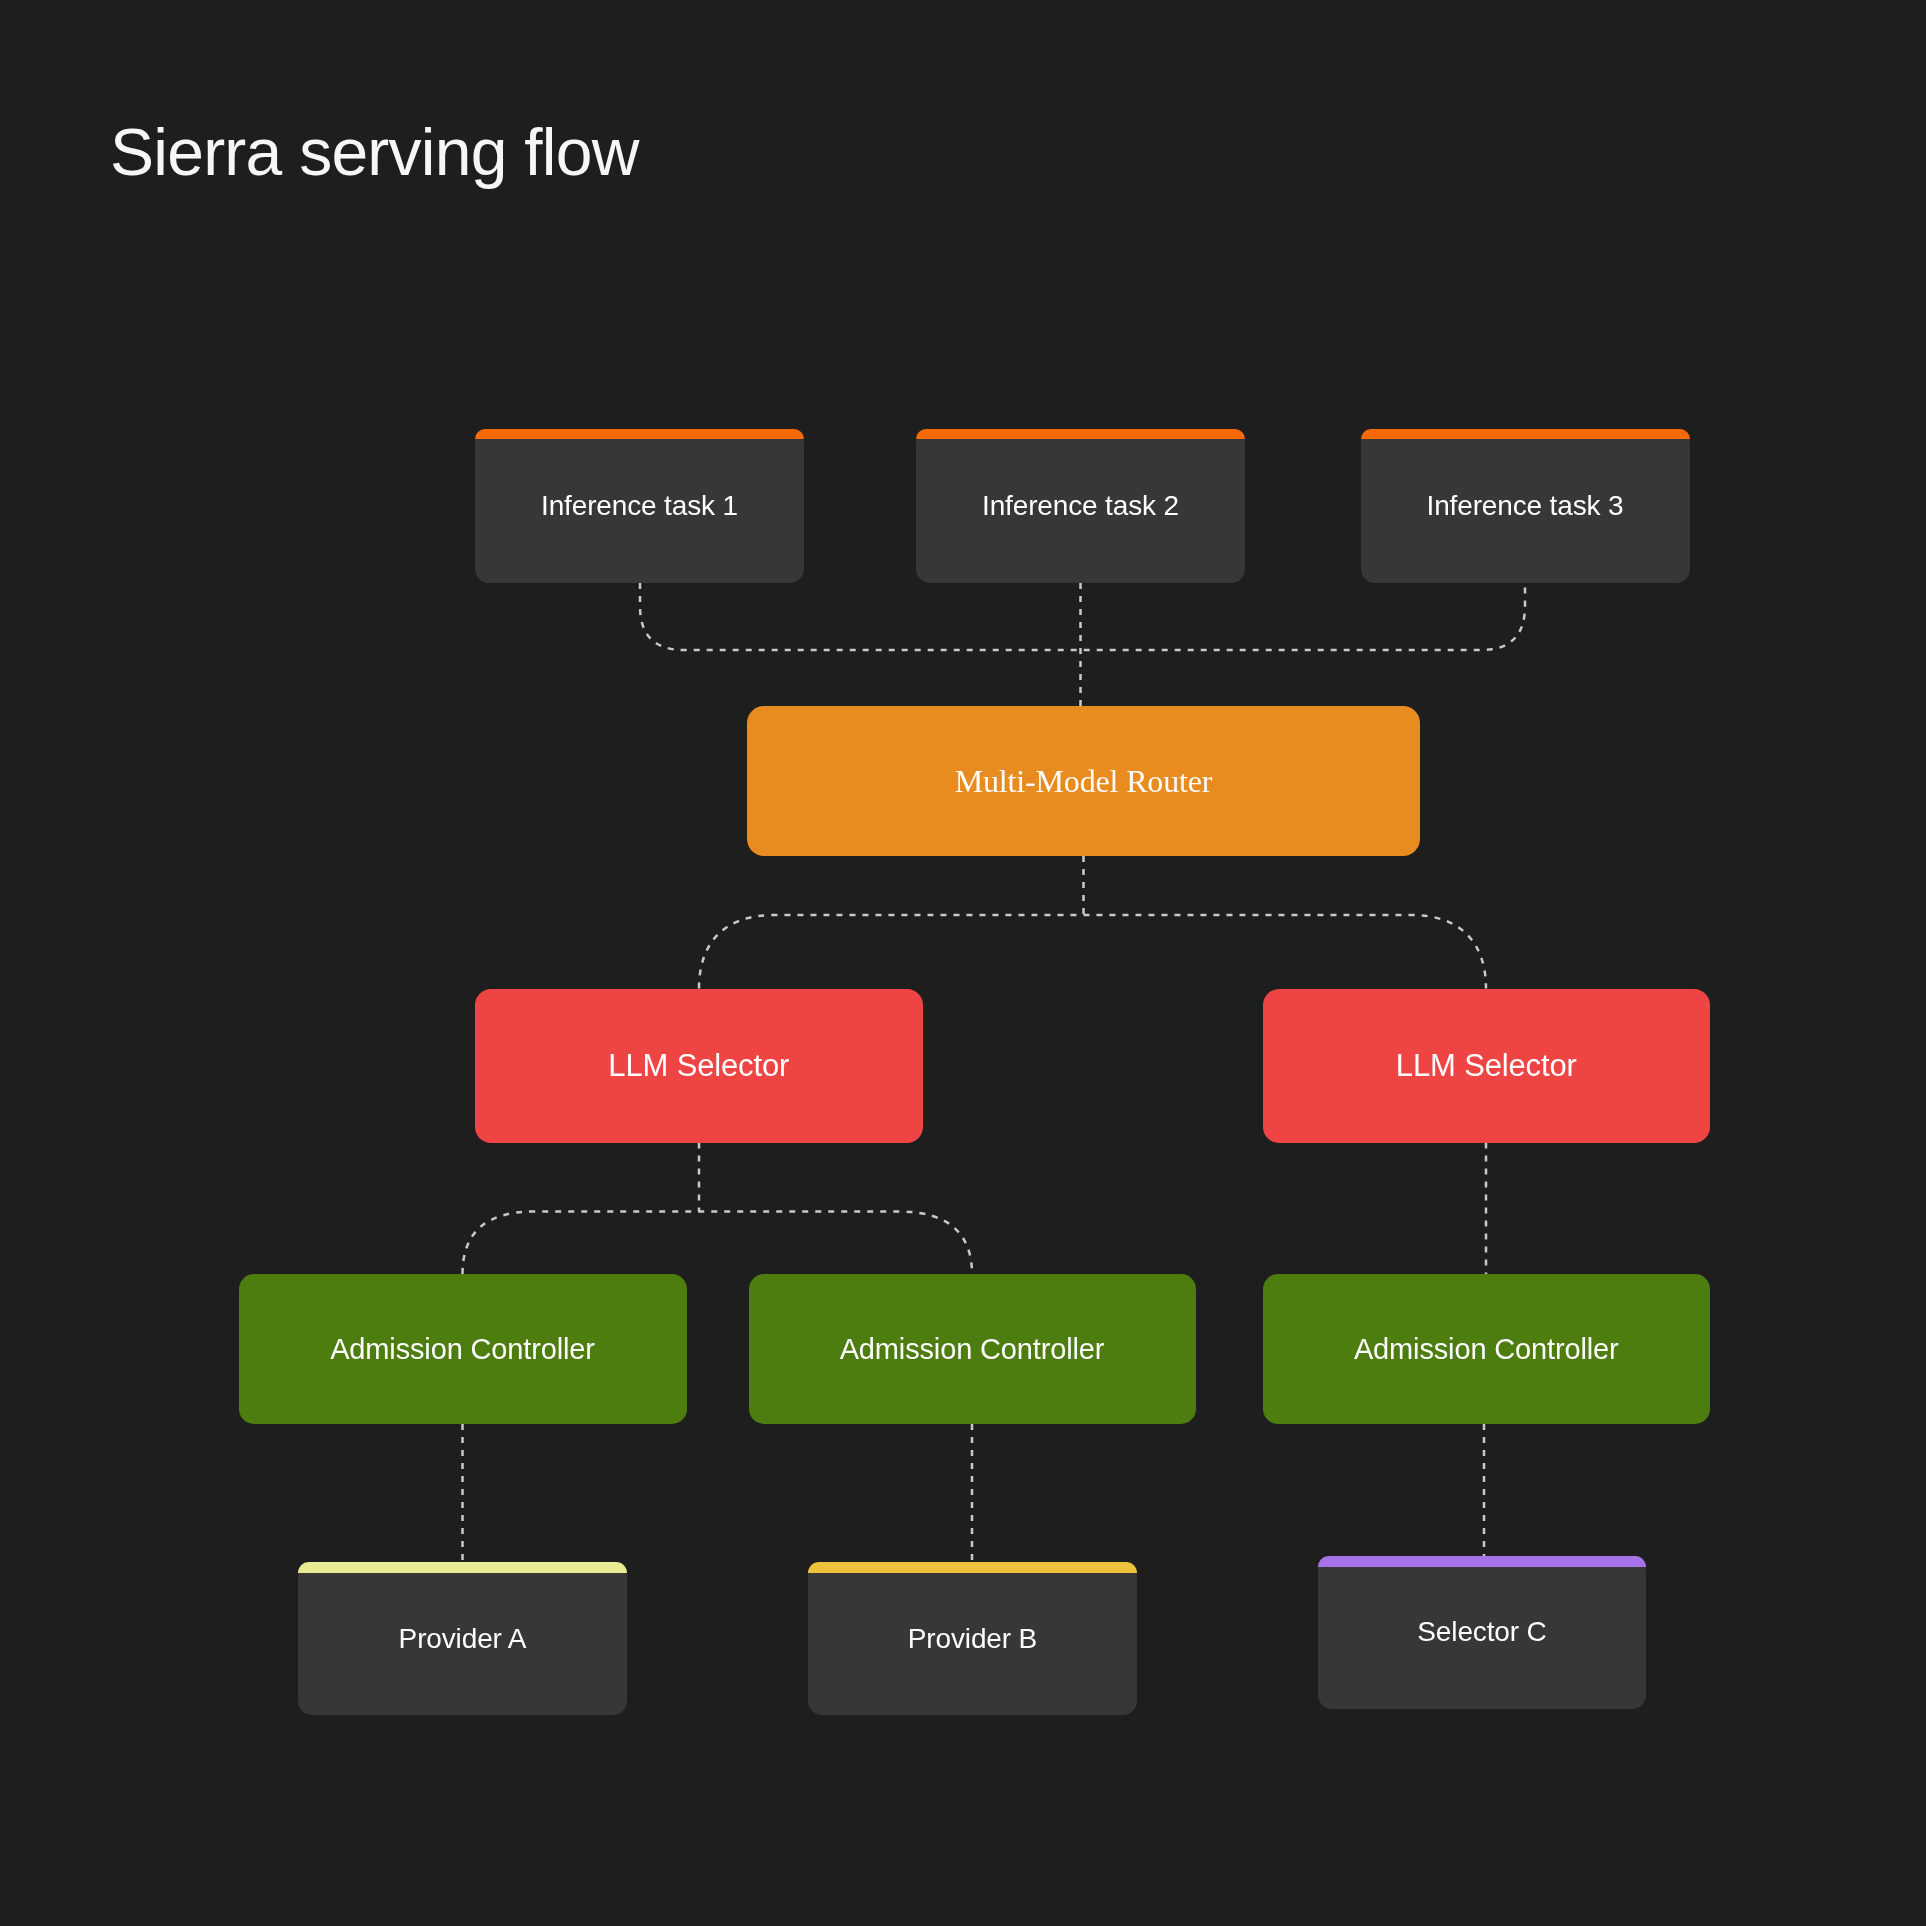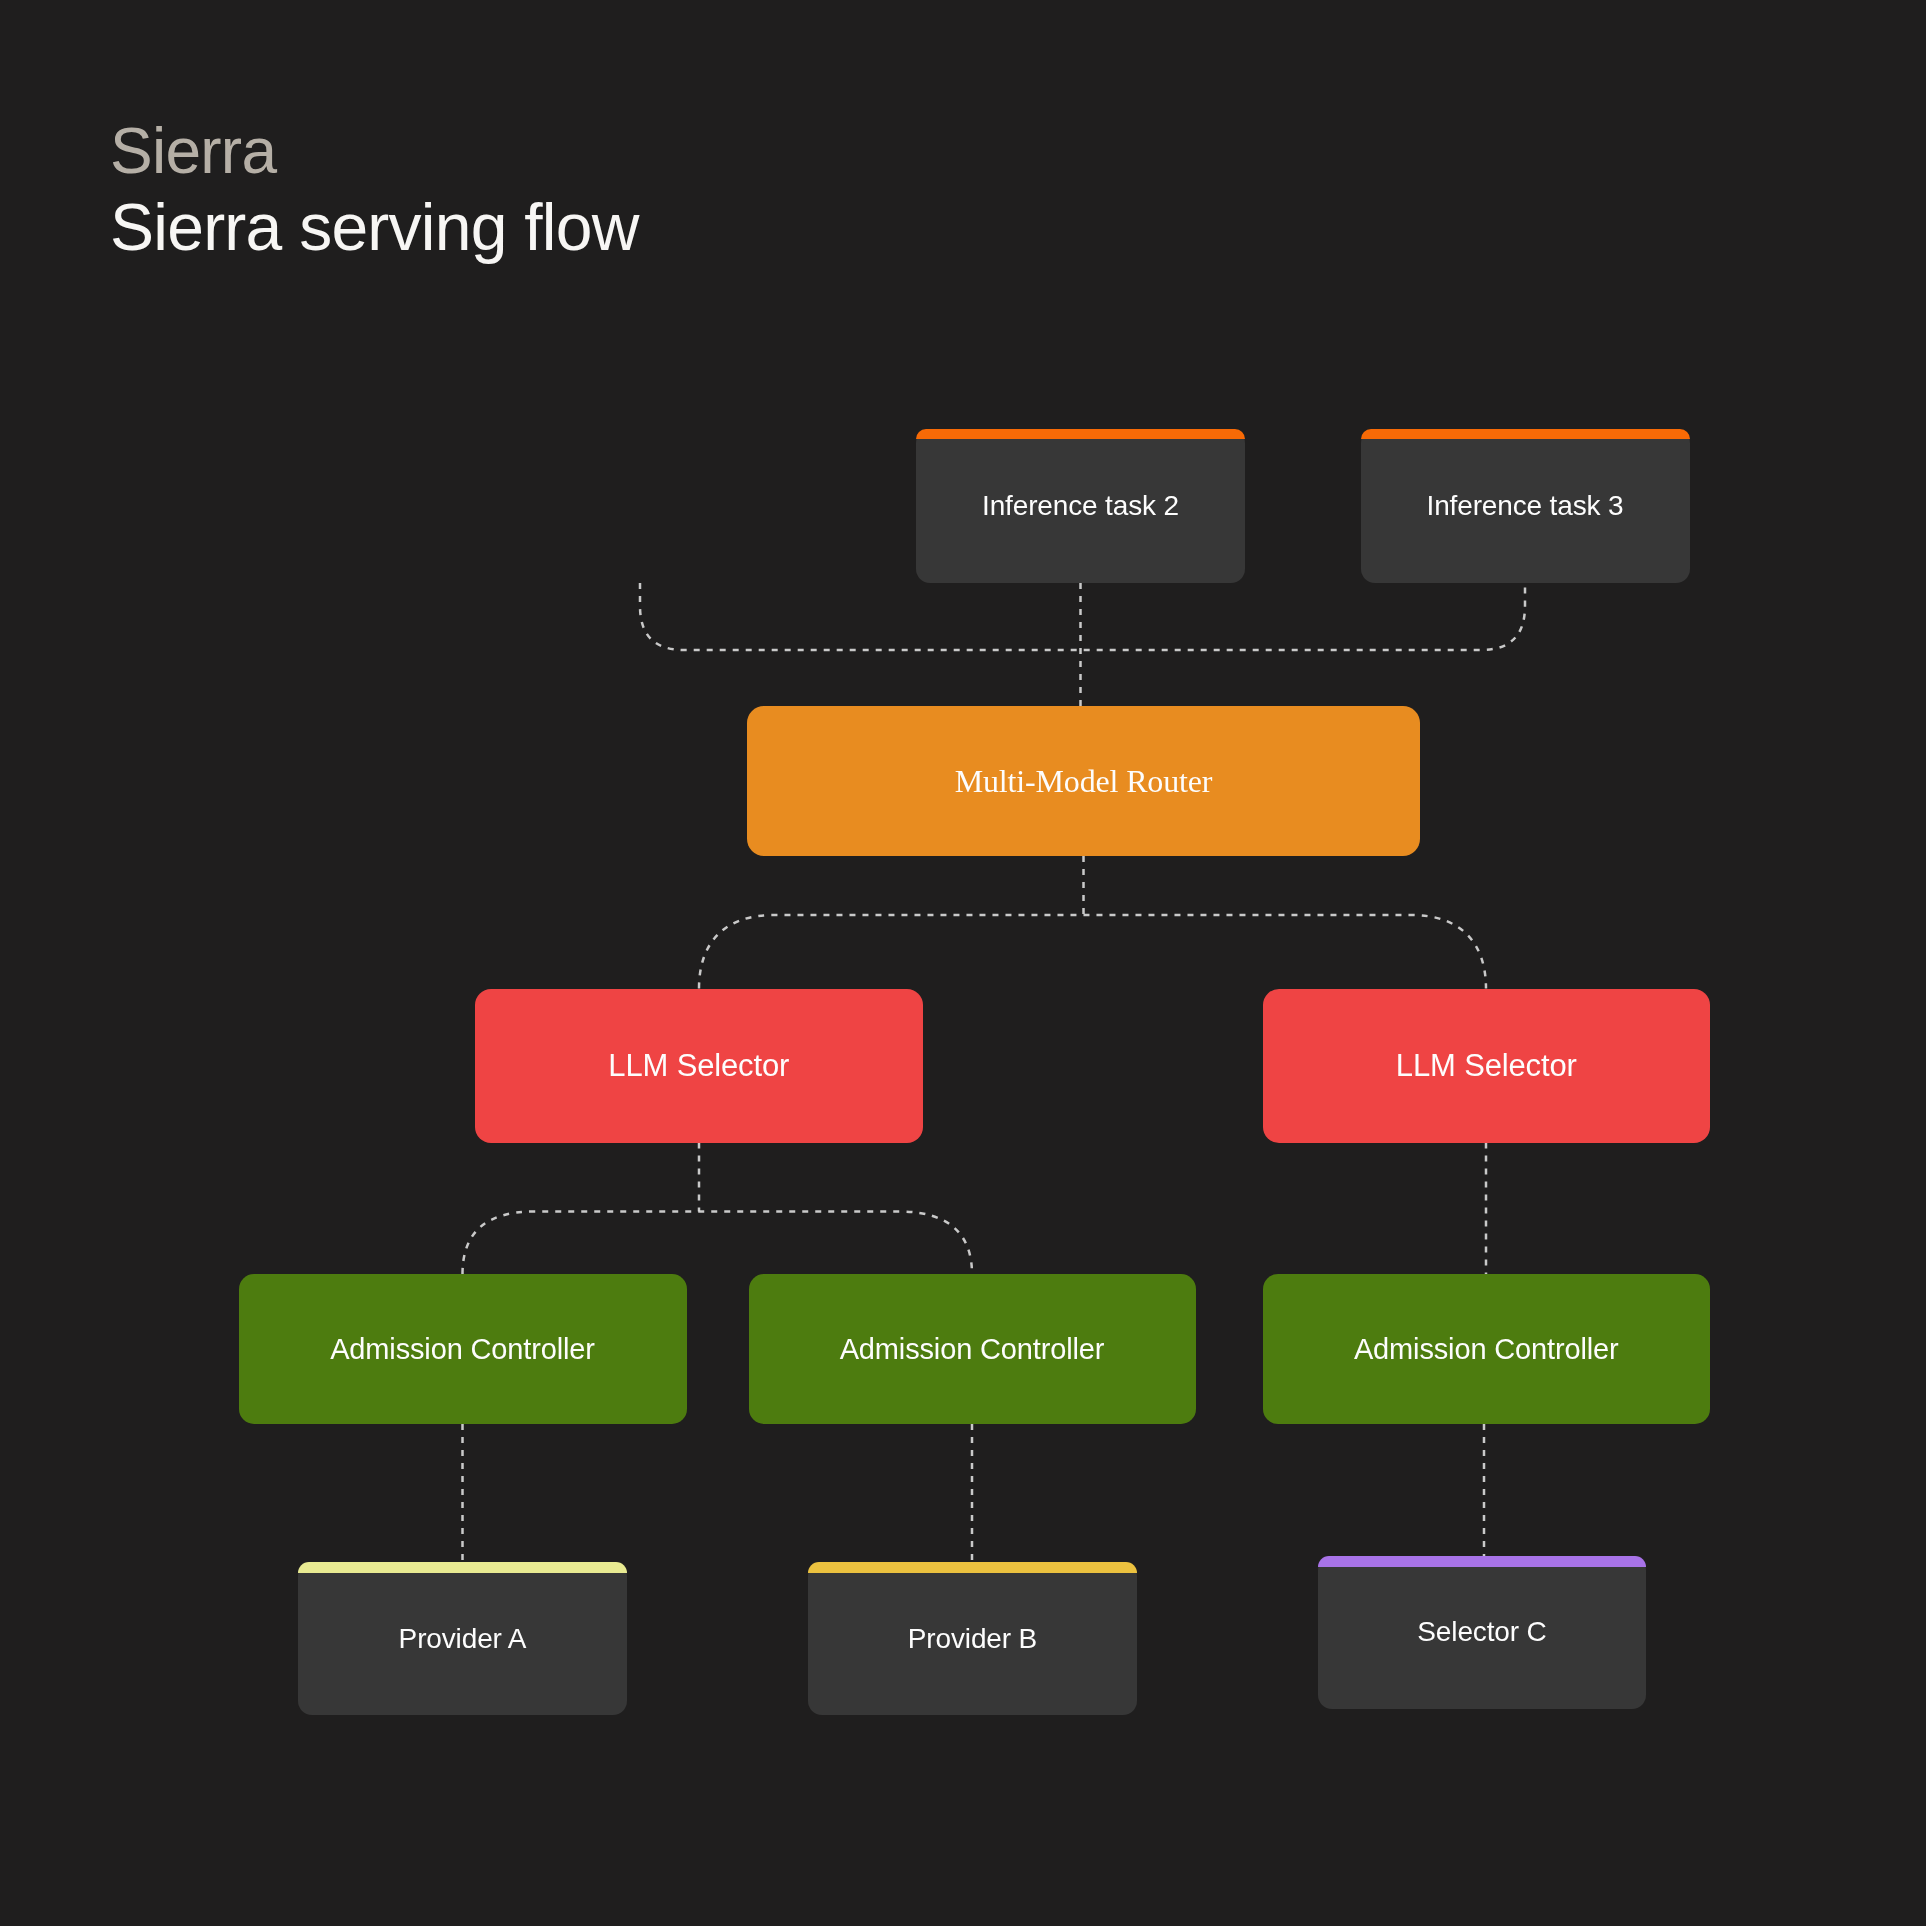--- a/index.html
+++ b/index.html
@@ -86,37 +86,40 @@
   .n-prov-a   { left:  5.96rem; top: 31.24rem; width: 6.58rem; height: 3.06rem; }
   .n-prov-b   { left: 16.16rem; top: 31.24rem; width: 6.58rem; height: 3.06rem; }
   .n-prov-c   { left: 26.36rem; top: 31.12rem; width: 6.56rem; height: 3.05rem; }
 </style>
 </head>
 <body>
 
 <div class="canvas">
 
   <div class="title-block">
-    <div class="brand">Sierra</div>
     <div class="heading">Sierra serving flow</div>
   </div>
 
   <svg class="connectors" viewBox="0 0 3840 3840" aria-hidden="true">
     <path d="M1280 1166 L1280 1212 Q1280 1300 1368 1300 L2962 1300 Q3050 1300 3050 1212 L3050 1166"></path>
     <path d="M2161 1166 L2161 1412"></path>
     <path d="M2167 1712 L2167 1830"></path>
     <path d="M1398 1977 C1398 1892 1442 1830 1548 1830 L2822 1830 C2928 1830 2972 1892 2972 1977"></path>
     <path d="M1398 2285 L1398 2423"></path>
     <path d="M925 2548 C925 2470 966 2423 1068 2423 L1798 2423 C1900 2423 1944 2470 1944 2548"></path>
     <path d="M2972 2285 L2972 2548"></path>
     <path d="M925 2848 L925 3124"></path>
     <path d="M1944 2848 L1944 3124"></path>
     <path d="M2968 2848 L2968 3112"></path>
   </svg>
 
+  <div class="node panel n-task1">
+    <span class="accent accent-task"></span>
+    <span class="label">Inference task 1</span>
+  </div>
   <div class="node panel n-task2">
     <span class="accent accent-task"></span>
     <span class="label">Inference task 2</span>
   </div>
   <div class="node panel n-task3">
     <span class="accent accent-task"></span>
     <span class="label">Inference task 3</span>
   </div>
 
   <div class="node router n-router">

